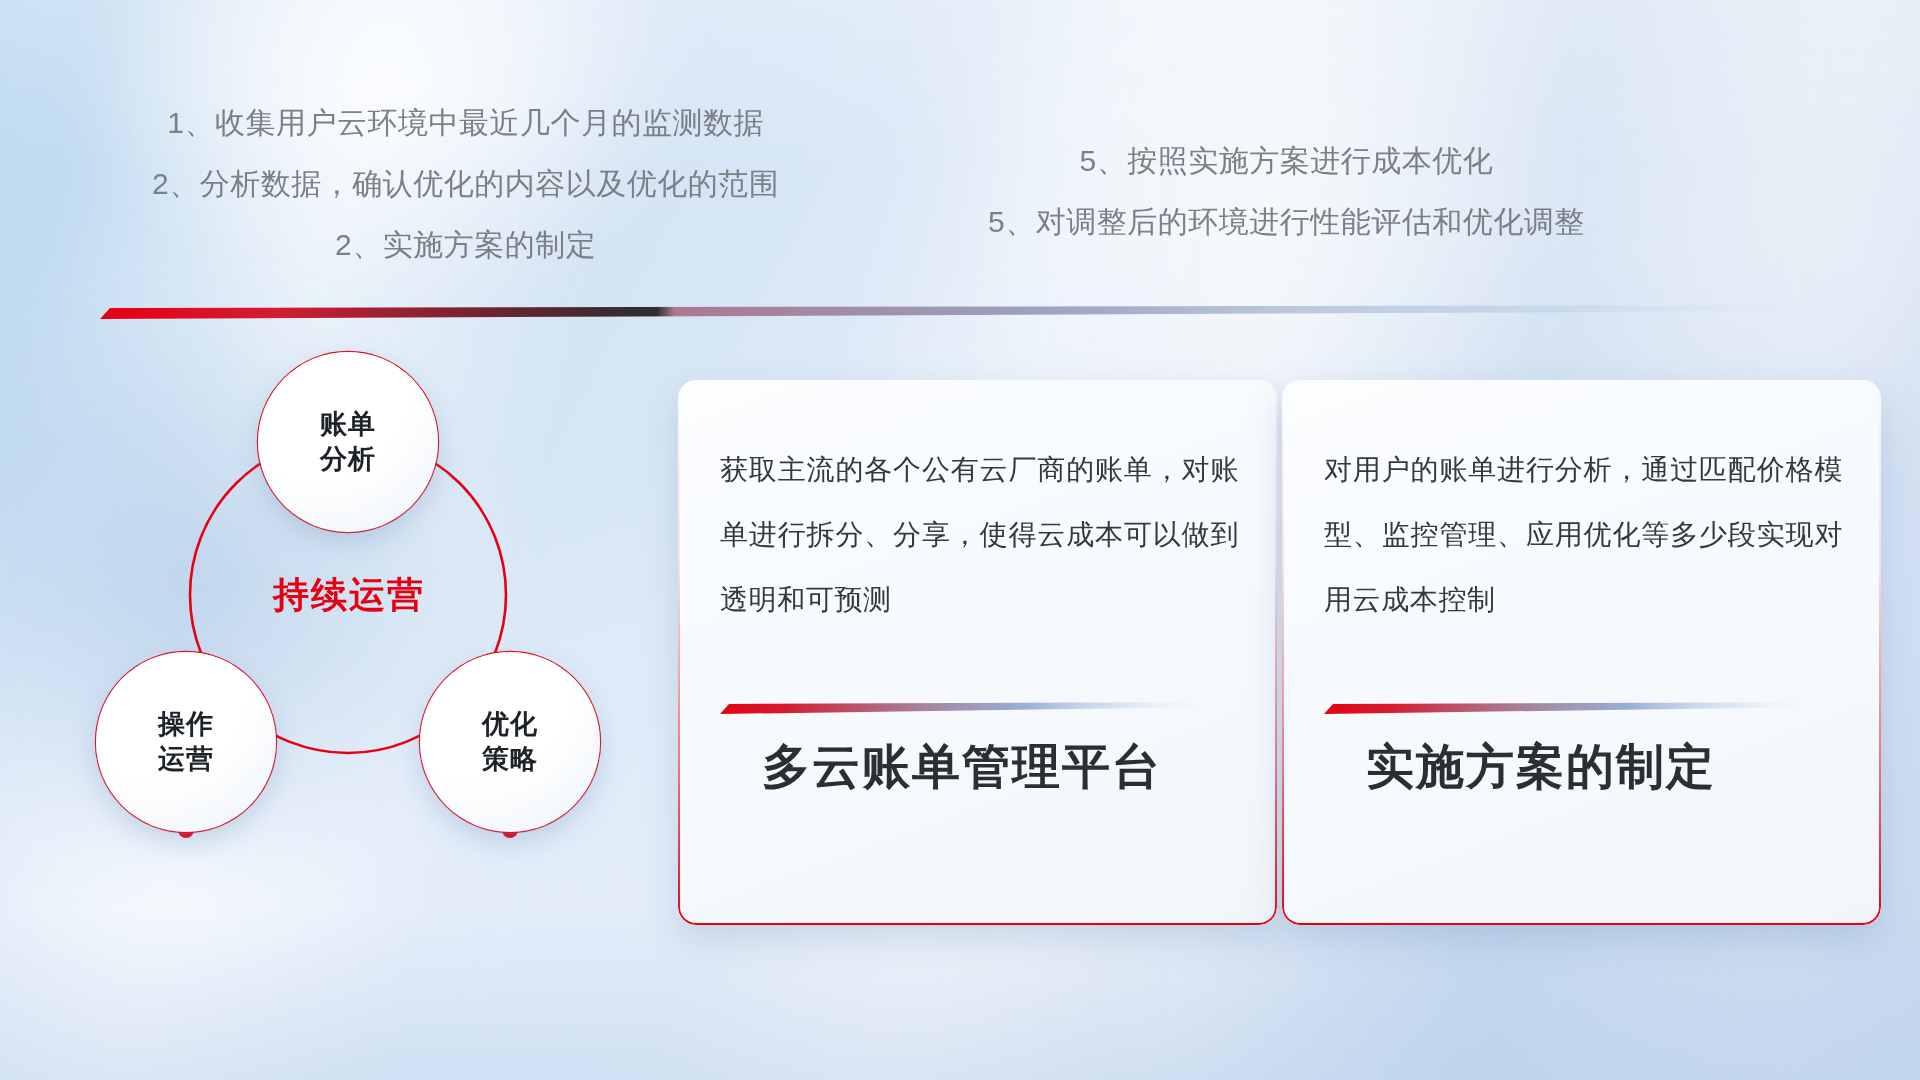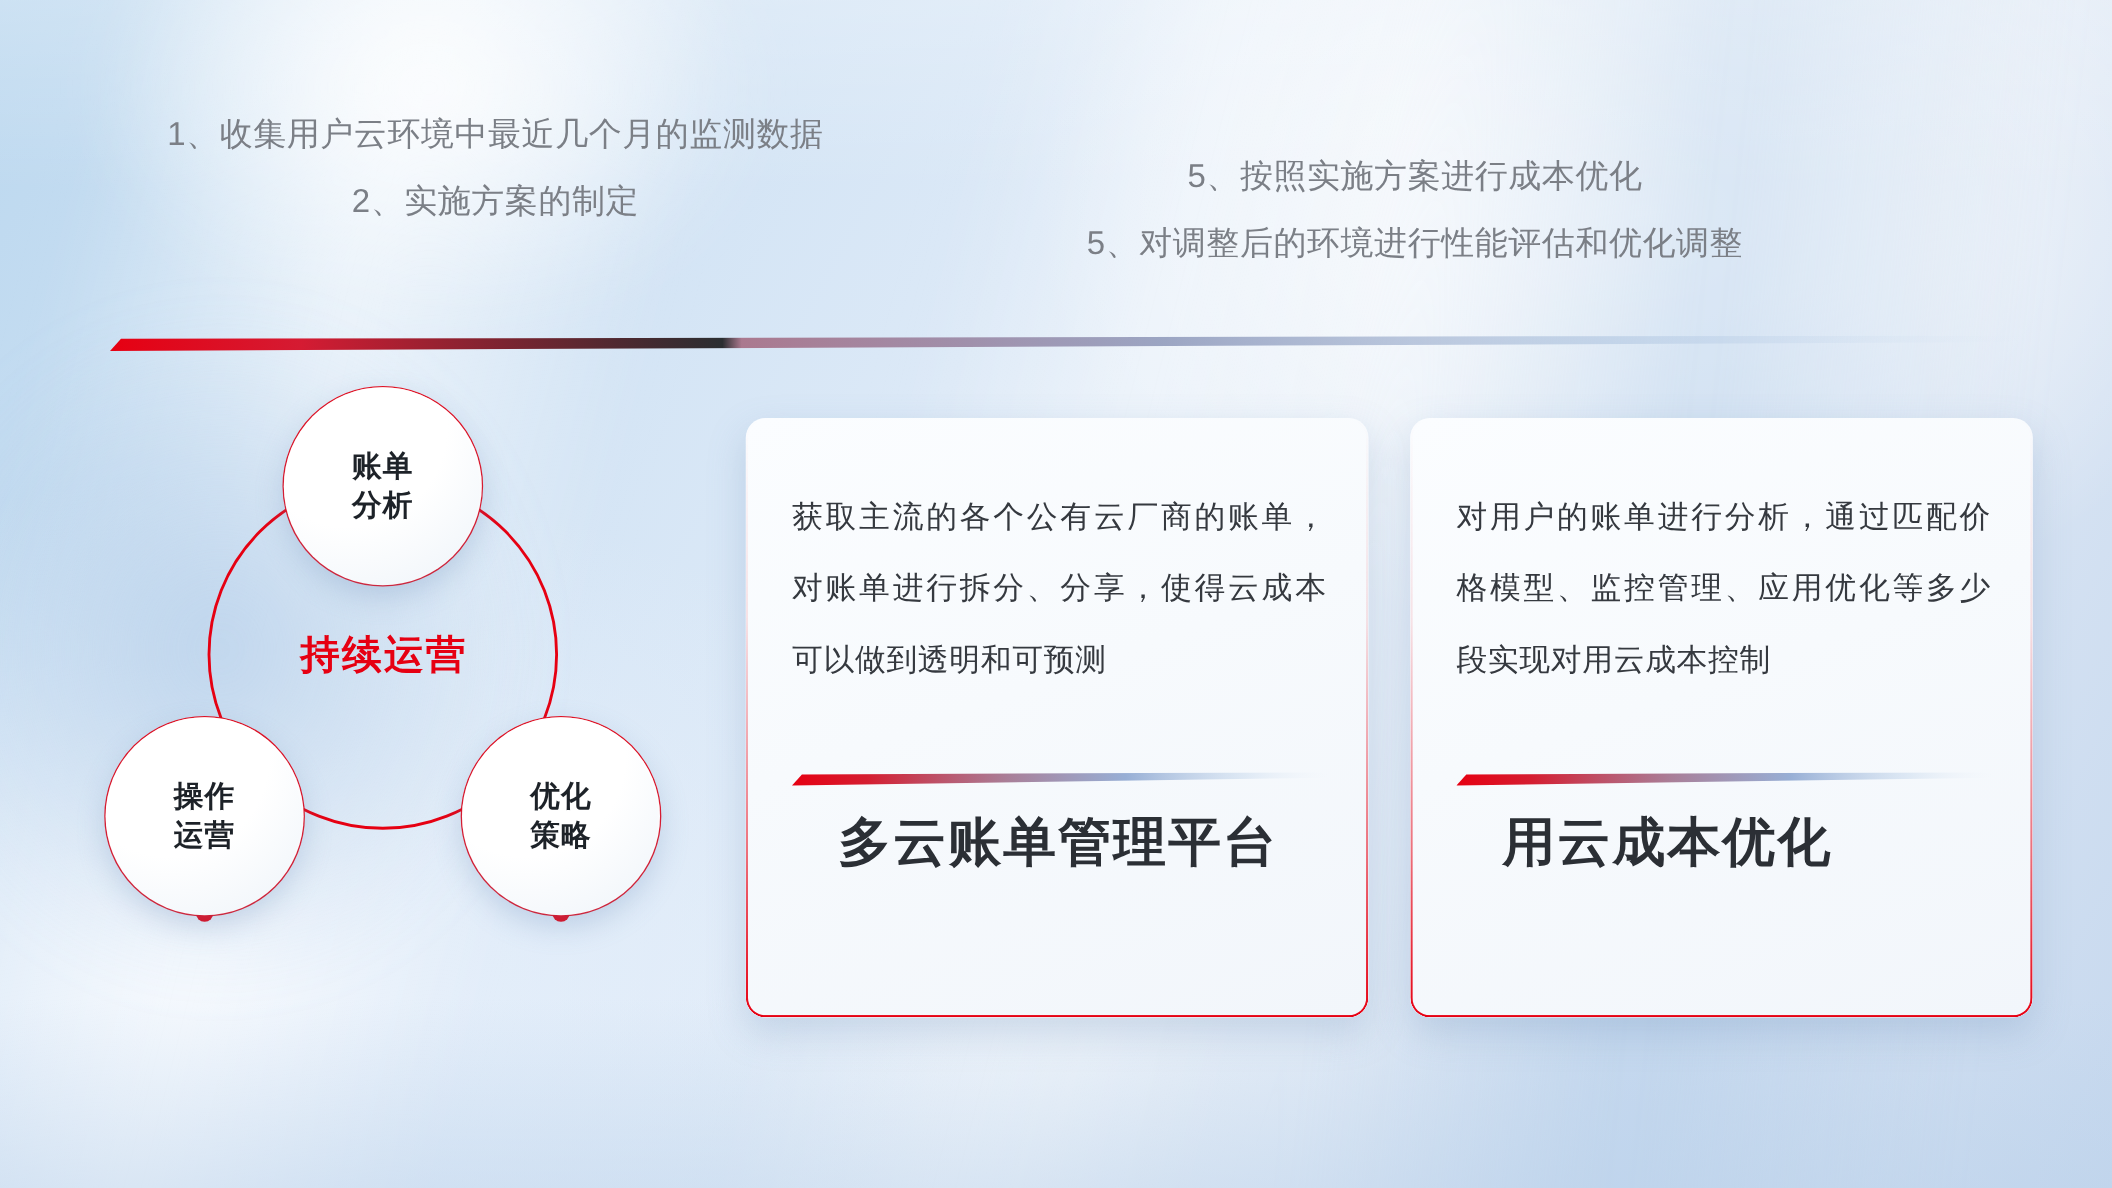--- a/index.html
+++ b/index.html
@@ -77,20 +77,21 @@
     text-align:center;
   }
 
   
   .card{
     position:absolute;top:380px;width:566px;height:545px;
     border-radius:18px;
     background:linear-gradient(160deg,#fbfdff 0%, #f7fafd 45%, #f2f6fb 100%);
     box-shadow:0 14px 34px rgba(104,138,180,.26);
     overflow:hidden;
+    padding-left:33px;
   }
   .card.c1{left:678px;}
   .card.c2{left:1282px;}
   .card-frame{
     position:absolute;inset:0;border-radius:18px;pointer-events:none;
     border:2px solid transparent;
     background:
       linear-gradient(180deg, rgba(230,0,18,0) 0%, rgba(230,0,18,.10) 34%, rgba(230,0,18,.55) 72%, rgba(230,0,18,1) 100%) border-box;
     -webkit-mask:linear-gradient(#000 0 0) padding-box, linear-gradient(#000 0 0);
     -webkit-mask-composite:xor;mask-composite:exclude;
@@ -114,20 +115,21 @@
 
   <div class="bg-base"></div>
   <div class="bg-streak"></div>
   <div class="bg-soft-left"></div>
   <div class="bg-soft-top"></div>
   <div class="bg-vignette"></div>
 
   <div class="hdr">
     <div class="hdr-col left">
       <div class="hdr-line">1、收集用户云环境中最近几个月的监测数据</div>
+      <div class="hdr-line">2、分析数据，确认优化的内容以及优化的范围</div>
       <div class="hdr-line">2、实施方案的制定</div>
     </div>
     <div class="hdr-col right">
       <div class="hdr-line">5、按照实施方案进行成本优化</div>
       <div class="hdr-line">5、对调整后的环境进行性能评估和优化调整</div>
     </div>
   </div>
 
   <div class="top-divider">
     <svg width="1740" height="16" viewBox="0 0 1740 16" preserveAspectRatio="none" aria-hidden="true">
@@ -214,16 +216,16 @@
             <stop offset="0.14" stop-color="#d31226" stop-opacity=".95"></stop>
             <stop offset="0.40" stop-color="#96607f" stop-opacity=".8"></stop>
             <stop offset="0.62" stop-color="#6f8fc4" stop-opacity=".7"></stop>
             <stop offset="0.84" stop-color="#b3cbe6" stop-opacity=".35"></stop>
             <stop offset="1" stop-color="#eef3f9" stop-opacity="0"></stop>
           </linearGradient>
         </defs>
         <polygon points="0,12 9,2 490,0 490,5" fill="url(#gradCard2)"></polygon>
       </svg>
     </div>
-    <div class="card-title">用云成本优化</div>
+    <div class="card-title">实施方案的制定</div>
   </div>
 
 </div>
 
 </body></html>

